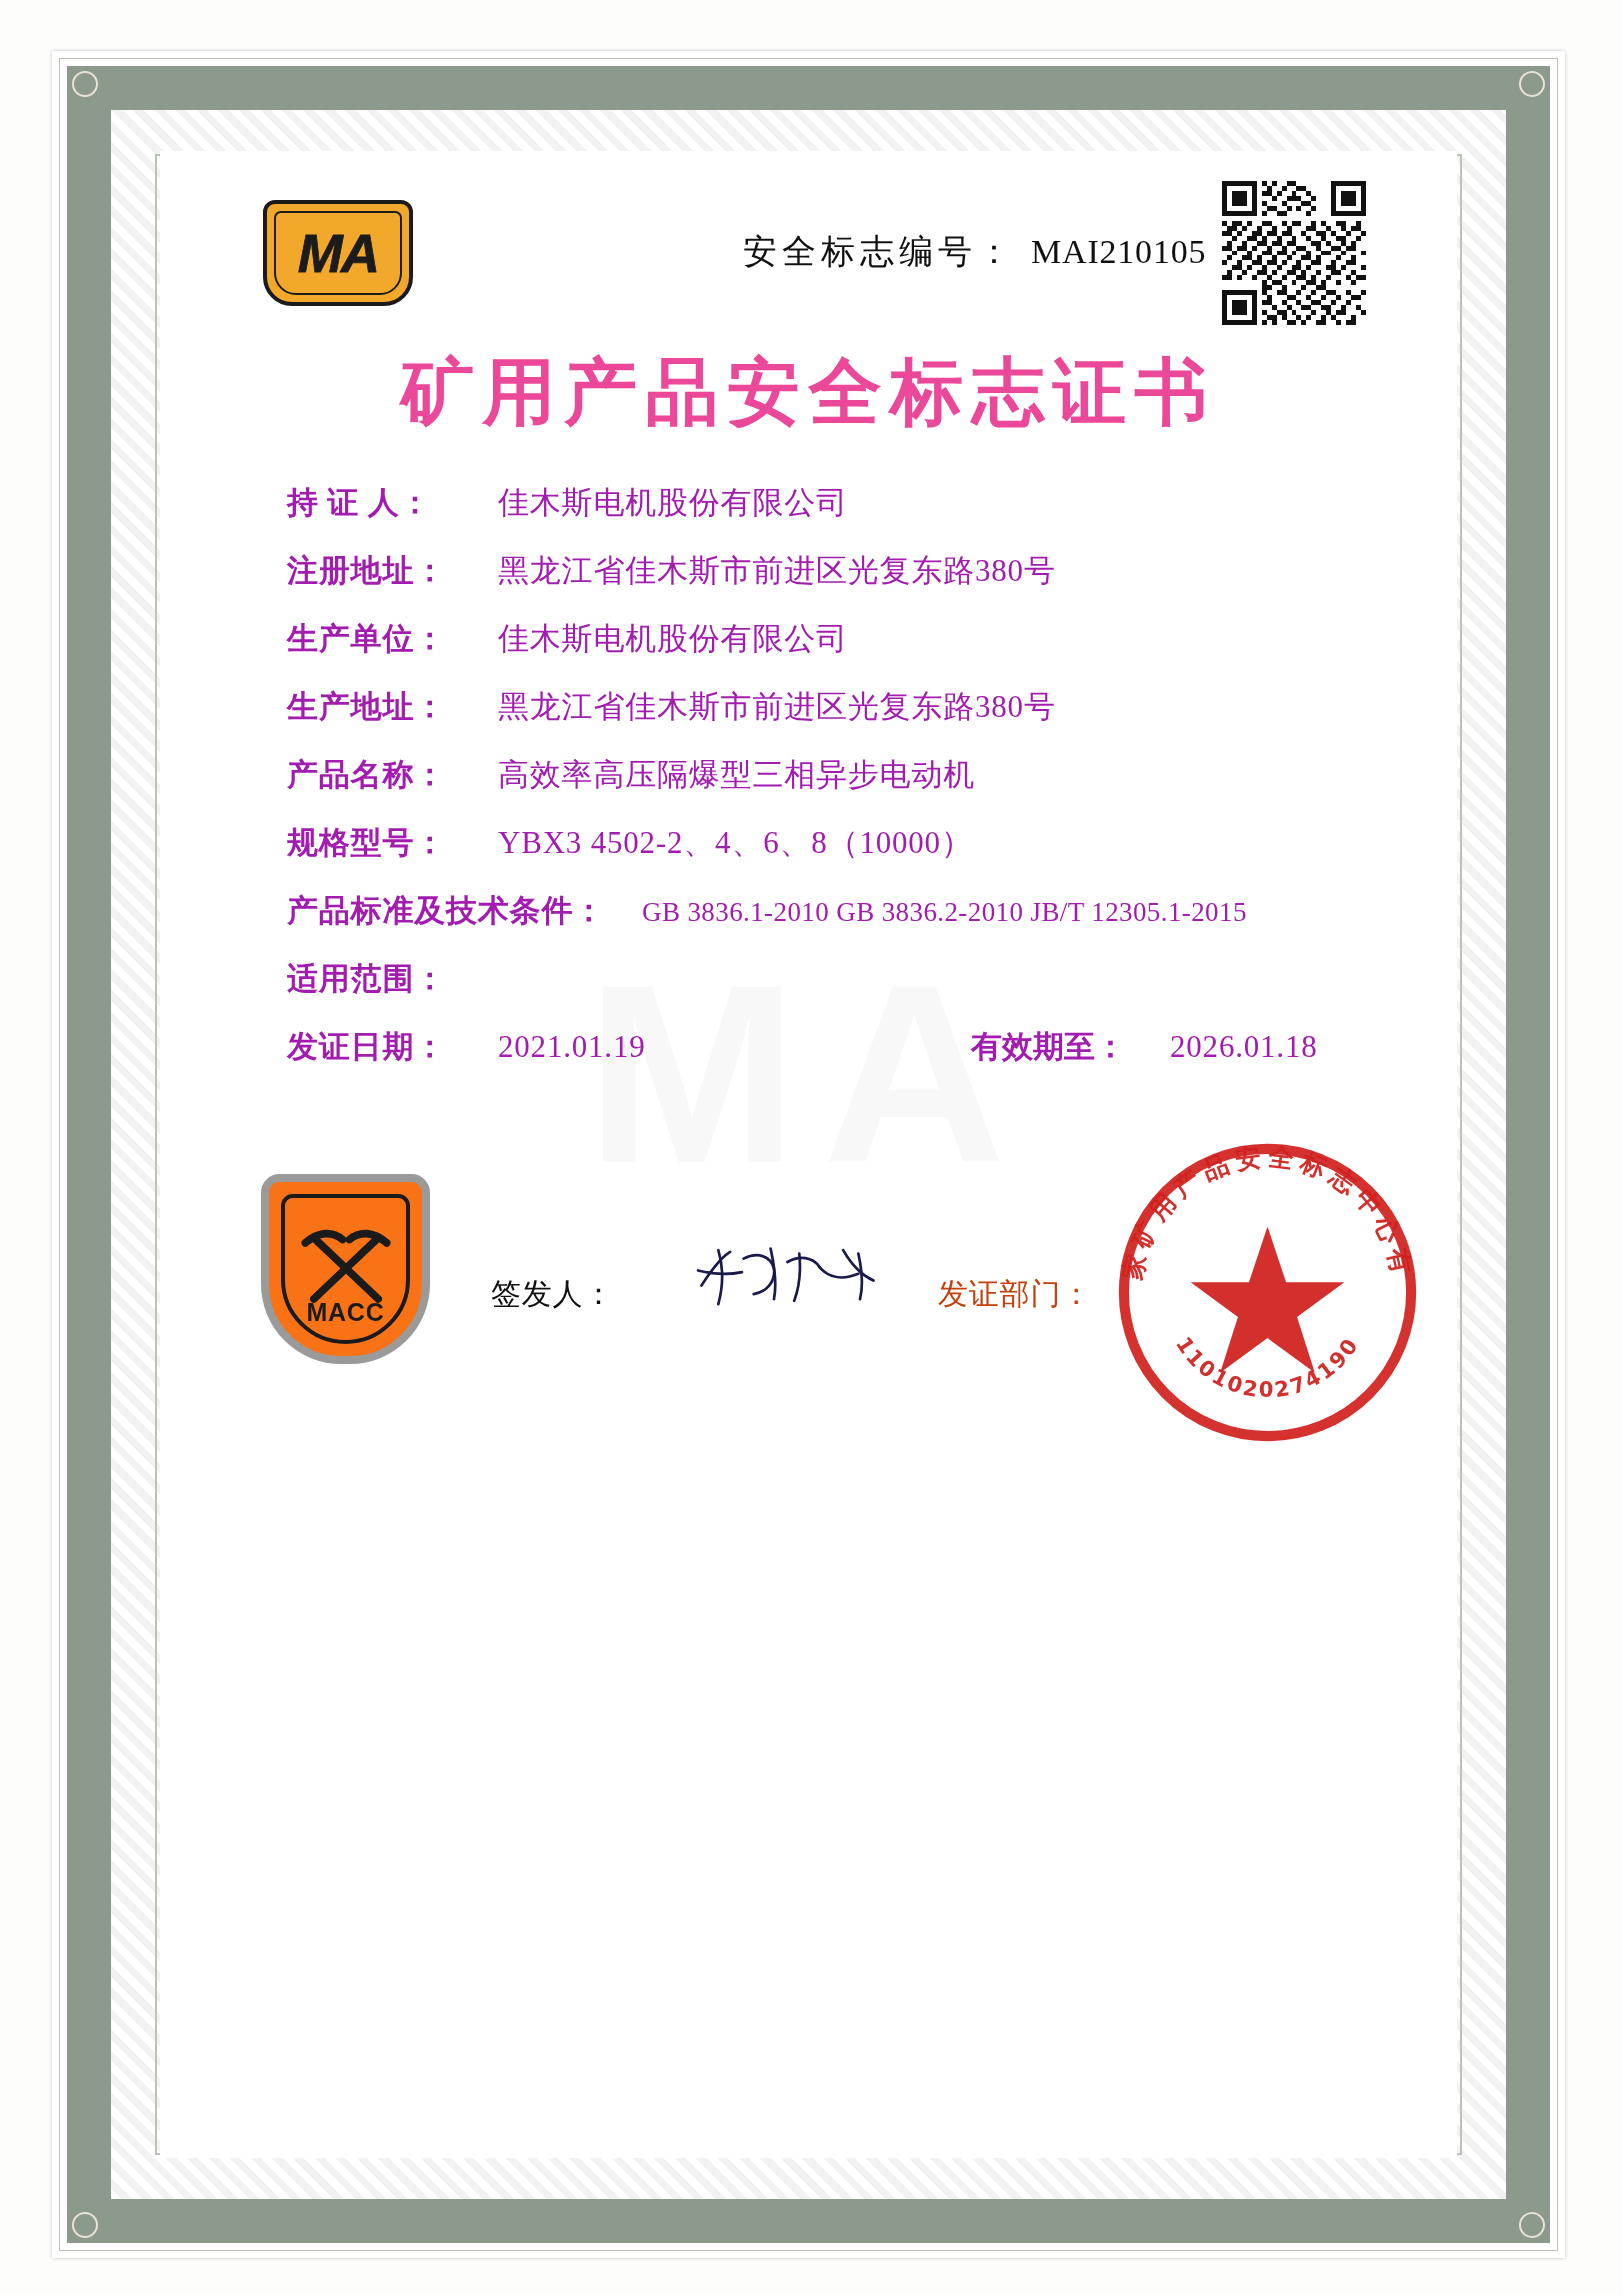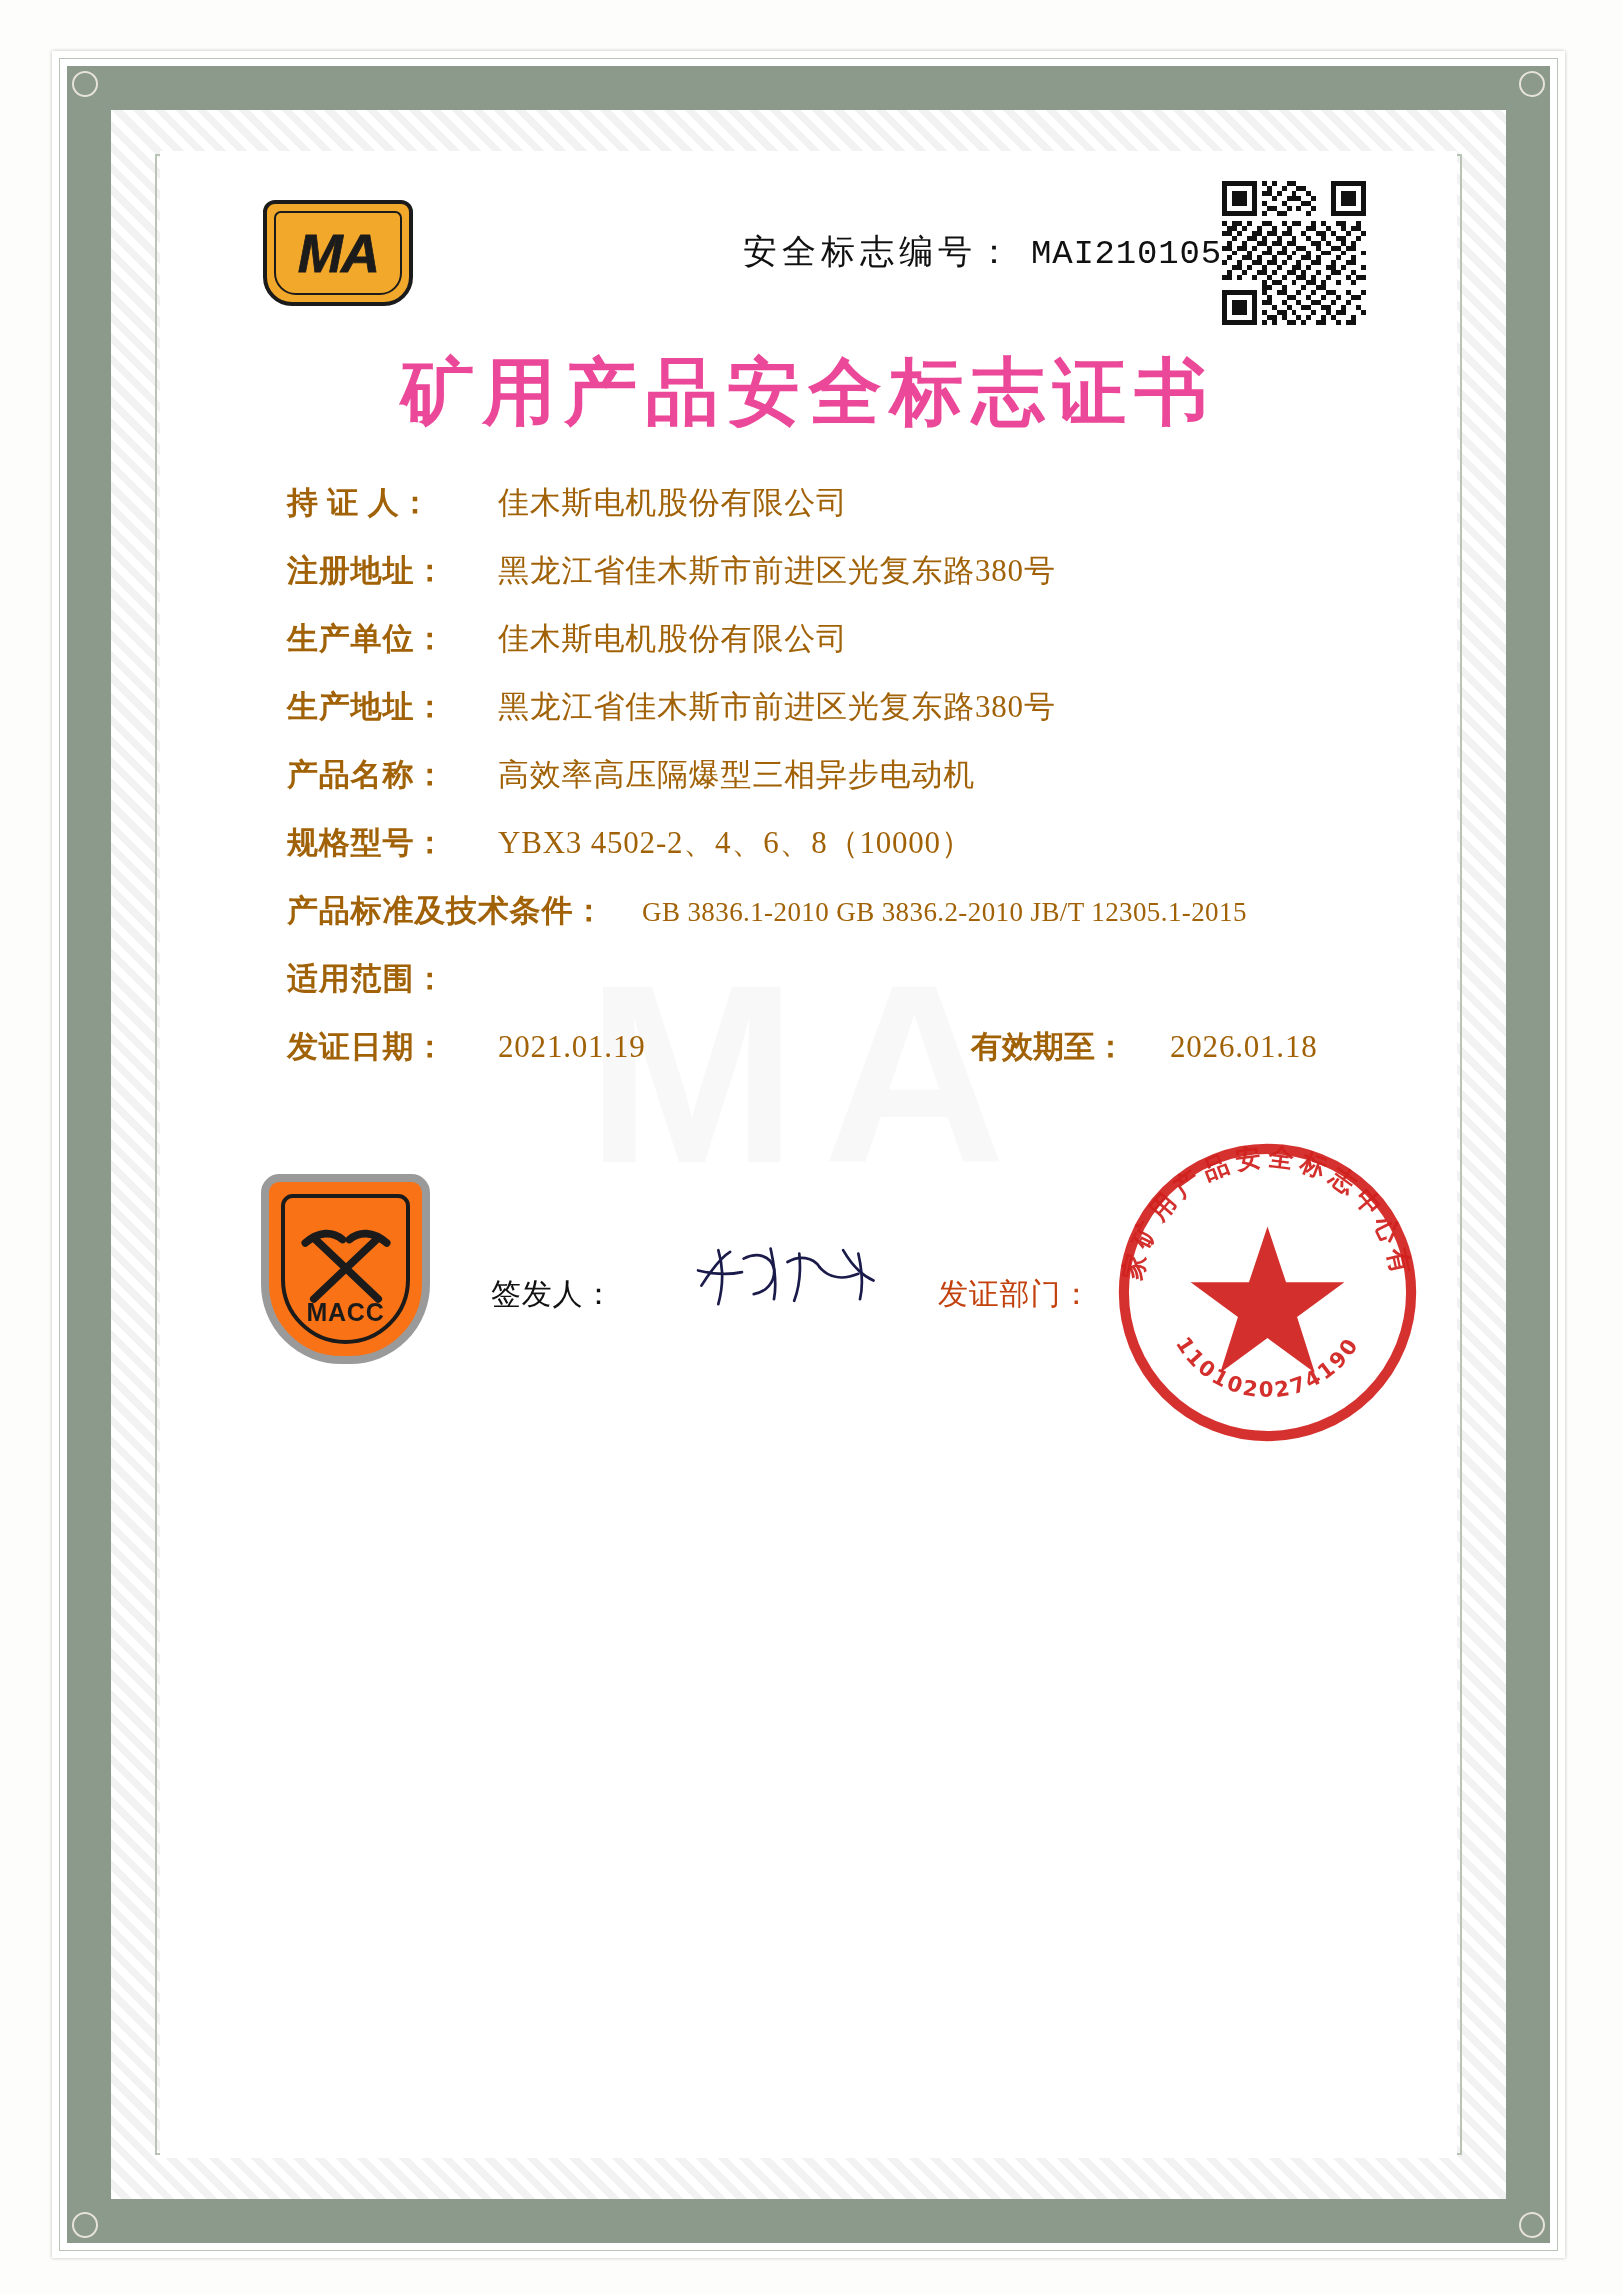--- a/index.html
+++ b/index.html
@@ -156,21 +156,21 @@
     position: absolute;
     left: 583px;
     top: 78px;
     font-size: 34px;
     color: #111;
     letter-spacing: 1.7px;
     white-space: nowrap;
   }
   .sn-label { letter-spacing: 5px; }
   .sn-value {
-    font-family: Liberation Mono, monospace;
+    font-family: Liberation Serif, serif;
     margin-left: 15px;
     letter-spacing: 0.8px;
   }
 
   .qr {
     position: absolute;
     right: 91px;
     top: 30px;
     width: 144px;
     height: 144px;
@@ -193,21 +193,21 @@
     position: relative;
     margin: 39px 0 0 0;
     padding-left: 127px;
     padding-right: 93px;
   }
   .frow {
     display: flex;
     align-items: baseline;
     margin-bottom: 26px;
     font-size: 31px;
-    color: #a16207;
+    color: #a21caf;
   }
   .flabel {
     flex: 0 0 auto;
     width: 211px;
     font-weight: 600;
     letter-spacing: 0.8px;
     white-space: nowrap;
   }
   .flabel.wide {
     width: 355px;

